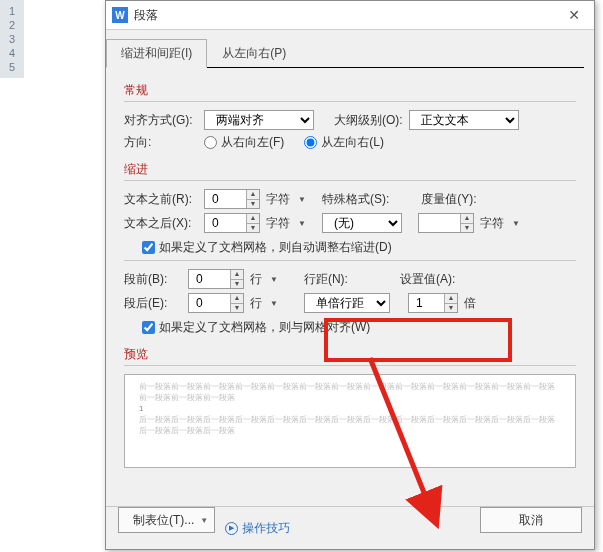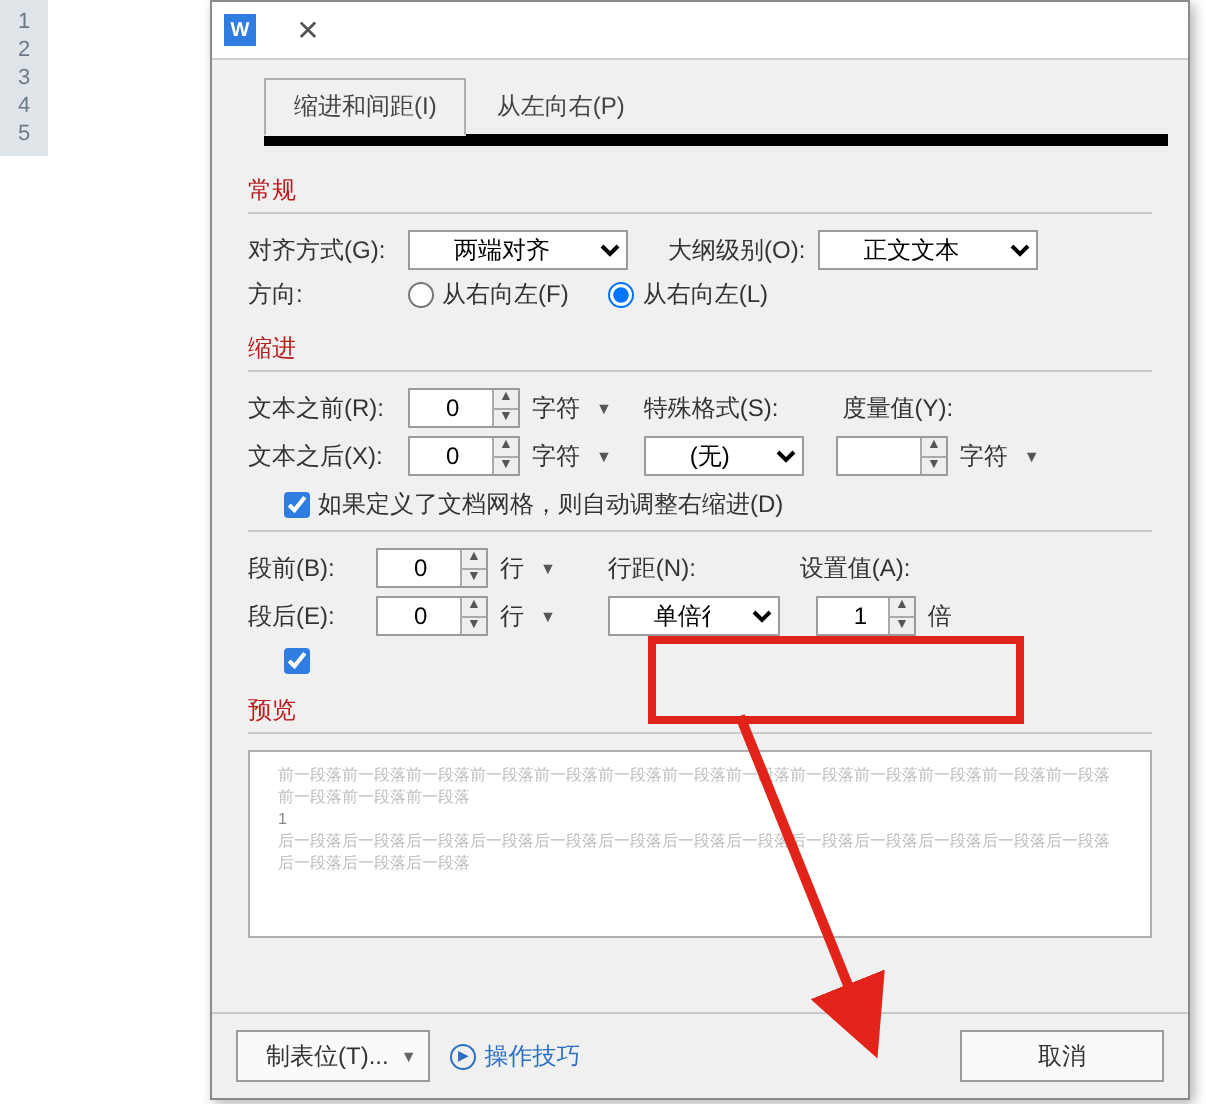--- a/index.html
+++ b/index.html
@@ -4,43 +4,43 @@
 <style>
   html,body{margin:0;padding:0;font-family:"Microsoft YaHei","SimSun",Arial,sans-serif;font-size:12px;color:#333;background:#fff}
   .canvas{position:relative;width:603px;height:552px;overflow:hidden}
   .line-numbers{position:absolute;left:0;top:0;width:24px;background:#e0e5e9;padding:4px 0;text-align:center;color:#6b7a89}
   .line-numbers div{height:14px;line-height:14px;font-size:11px}
   .dialog{position:absolute;left:105px;top:0;width:488px;height:548px;border:1px solid #8a8a8a;background:#f0f0f0;box-shadow:2px 2px 6px rgba(0,0,0,.3)}
   .titlebar{height:28px;background:#fff;border-bottom:1px solid #d0d0d0;display:flex;align-items:center}
   .title-icon{width:16px;height:16px;margin:0 6px;background:#2f7de0;color:#fff;display:flex;align-items:center;justify-content:center;font-size:10px;font-weight:bold}
   .title-text{flex:1;font-size:12px}
   .title-close{width:40px;height:28px;display:flex;align-items:center;justify-content:center;font-size:14px;color:#555}
-  .tabs{display:flex;margin:8px 10px 0 26px;border-bottom:6px solid #000000}
+  .tabs{display:flex;margin:8px 10px 0 0;border-bottom:1px solid #000000}
   .tab{padding:5px 14px;border:1px solid transparent;border-bottom:none;position:relative;top:1px;color:#444}
   .tab.active{background:#f0f0f0;border-color:#b0b0b0;border-bottom:1px solid #f0f0f0}
   .body{padding:4px 18px 0 18px}
   .section-title{margin:10px 0 2px 0;color:#b91c1c}
   .hr{border:none;border-top:1px solid #c8c8c8;margin:2px 0 8px 0}
   .row{display:flex;align-items:center;margin:4px 0;gap:6px}
   .lbl{min-width:74px;white-space:nowrap}
   .lbl-s{white-space:nowrap}
-  select,input[type=text]{height:20px;border:1px solid #9b9b9b;background:#fff;font-size:12px;padding:0 18px;box-sizing:border-box}
+  select,input[type=text]{height:20px;border:1px solid #9b9b9b;background:#fff;font-size:12px;padding:0 7px;box-sizing:border-box}
   .sel-m{width:110px}
   .sel-s{width:80px}
   .spin{position:relative;display:inline-flex}
   .spin input{width:56px;padding-right:14px}
   .spin .sp-btns{position:absolute;right:1px;top:1px;bottom:1px;width:13px;display:flex;flex-direction:column}
   .spin .sp-btns div{flex:1;border-left:1px solid #aaa;background:#eee;font-size:7px;line-height:8px;text-align:center;color:#555}
   .spin .sp-btns div:first-child{border-bottom:1px solid #aaa}
   input[type=radio],input[type=checkbox]{margin:0 4px 0 0;vertical-align:middle}
   .radio-lbl{display:inline-flex;align-items:center;margin-right:14px}
   .cb-row{margin:6px 0 4px 18px;display:flex;}
   .cb-row input[type=checkbox]{accent-color:#2f7de0}
   .preview-box{margin:4px 0 0 0;height:80px;border:1px solid #b0b0b0;background:#fff;padding:6px 14px;overflow:hidden;color:#bdbdbd;font-size:8px;line-height:11px;word-break:break-all}
-  .bottom-bar{position:absolute;left:0;right:0;bottom:0;height:42px;border-top:1px solid #c8c8c8;display:flex;align-items:center;padding:0 12px;gap:10px;background:#f0f0f0}
+  .bottom-bar{position:absolute;left:0;right:0;bottom:0;height:42px;border-top:1px solid #c8c8c8;display:flex;padding:0 12px;gap:10px;background:#f0f0f0}
   .btn{height:24px;border:1px solid #9b9b9b;background:#fafafa;padding:0 14px;display:inline-flex;align-items:center;justify-content:center;cursor:default}
   .btn-dd{padding-right:6px}
   .dd-caret{margin-left:6px;font-size:8px;color:#666}
   .link{color:#2d70c3;display:inline-flex;align-items:center;gap:4px}
   .link .play{width:11px;height:11px;border:1px solid #2d70c3;border-radius:50%;display:inline-flex;align-items:center;justify-content:center;font-size:7px;color:#2d70c3}
   .spacer{flex:1}
   .highlight-box{position:absolute;border:4px solid #e2231a;pointer-events:none}
   .arrow-svg{position:absolute;pointer-events:none}
   .unit{white-space:nowrap}
   .caret{font-size:8px;color:#555;margin-left:2px}
@@ -53,20 +53,21 @@
     <div>1</div>
     <div>2</div>
     <div>3</div>
     <div>4</div>
     <div>5</div>
   </div>
 
   <div class="dialog">
     <div class="titlebar">
       <div class="title-icon">W</div>
+      <div class="title-text">段落</div>
       <div class="title-close">✕</div>
     </div>
 
     <div class="tabs">
       <div class="tab active"><span>缩进和间距(I)</span></div>
       <div class="tab"><span>从左向右(P)</span></div>
     </div>
 
     <div class="body">
 
@@ -82,21 +83,21 @@
         <select class="sel-m"><option>正文文本</option></select>
       </div>
       <div class="row">
         <span class="lbl">方向:</span>
         <label class="radio-lbl">
             <input type="radio" name="dir" style="">
             <span>从右向左(F)</span>
           </label>
         <label class="radio-lbl">
             <input type="radio" name="dir" checked="" style="">
-            <span>从右向左(L)</span>
+            <span>从左向右(L)</span>
           </label>
       </div>
 
       <div class="section-title">缩进</div>
       <hr class="hr">
       <div class="row">
         <span class="lbl">文本之前(R):</span>
         <span class="spin">
             <input type="text" value="0" style="">
             <span class="sp-btns">
@@ -175,20 +176,21 @@
             <input type="text" style="width: 50px;" value="1">
             <span class="sp-btns">
               <div>▲</div>
               <div>▼</div>
             </span>
           </span>
         <span class="unit">倍</span>
       </div>
       <div class="cb-row">
         <input type="checkbox" checked="" style="">
+        <span>如果定义了文档网格，则与网格对齐(W)</span>
       </div>
 
       <div class="section-title">预览</div>
       <hr class="hr">
       <div class="preview-box">
         <div>前一段落前一段落前一段落前一段落前一段落前一段落前一段落前一段落前一段落前一段落前一段落前一段落前一段落前一段落前一段落前一段落</div>
         <div style="color:#888">1</div>
         <div>后一段落后一段落后一段落后一段落后一段落后一段落后一段落后一段落后一段落后一段落后一段落后一段落后一段落后一段落后一段落后一段落</div>
       </div>
     </div>

